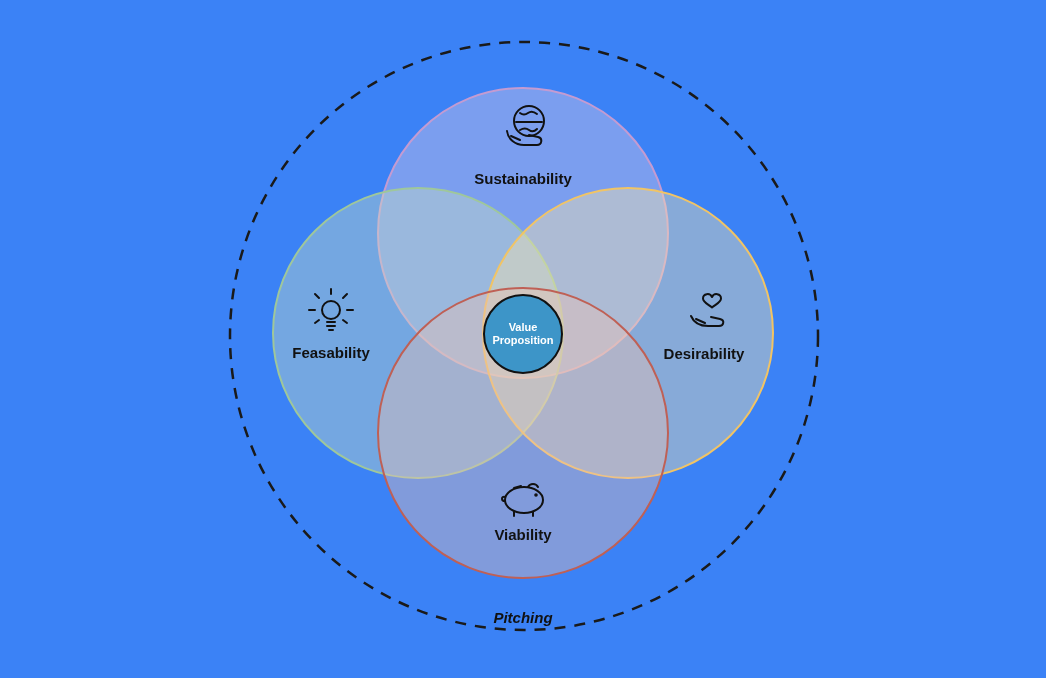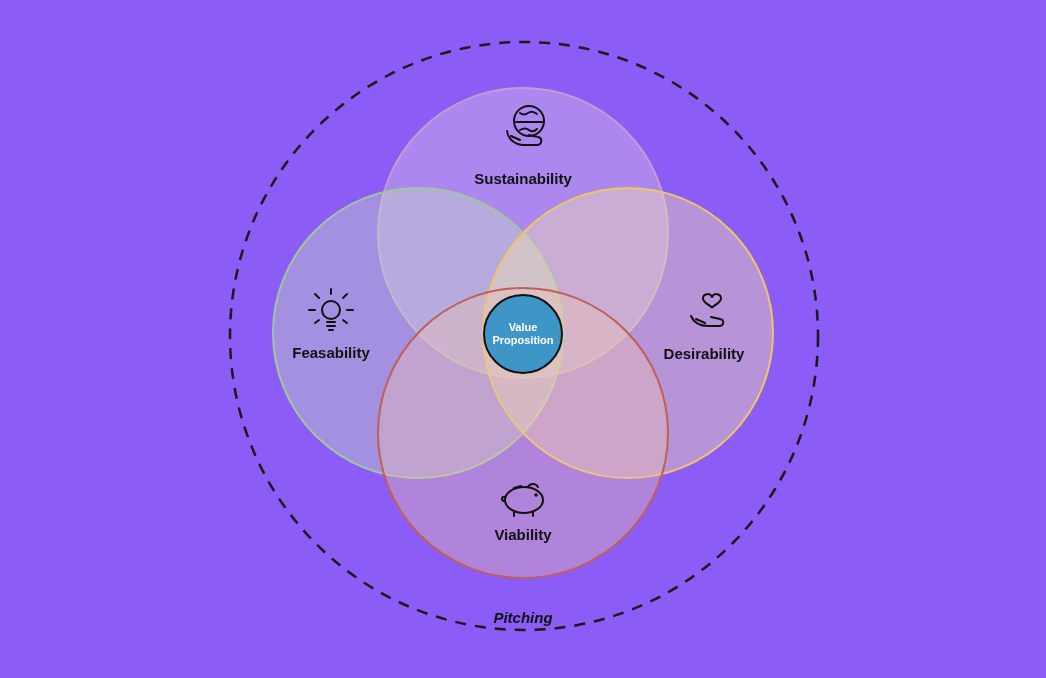--- a/index.html
+++ b/index.html
@@ -5,21 +5,21 @@
   html, body {
     margin: 0;
     padding: 0;
     background: #ffffff;
     font-family: "Liberation Sans", sans-serif;
   }
   .canvas {
     position: relative;
     width: 1046px;
     height: 678px;
-    background: #8b5cf6;
+    background: #3b82f6;
     overflow: hidden;
   }
   svg { display: block; }
   .circle-label {
     font-family: "Liberation Sans", sans-serif;
     font-size: 15px;
     font-weight: bold;
     fill: #111111;
     text-anchor: middle;
   }

